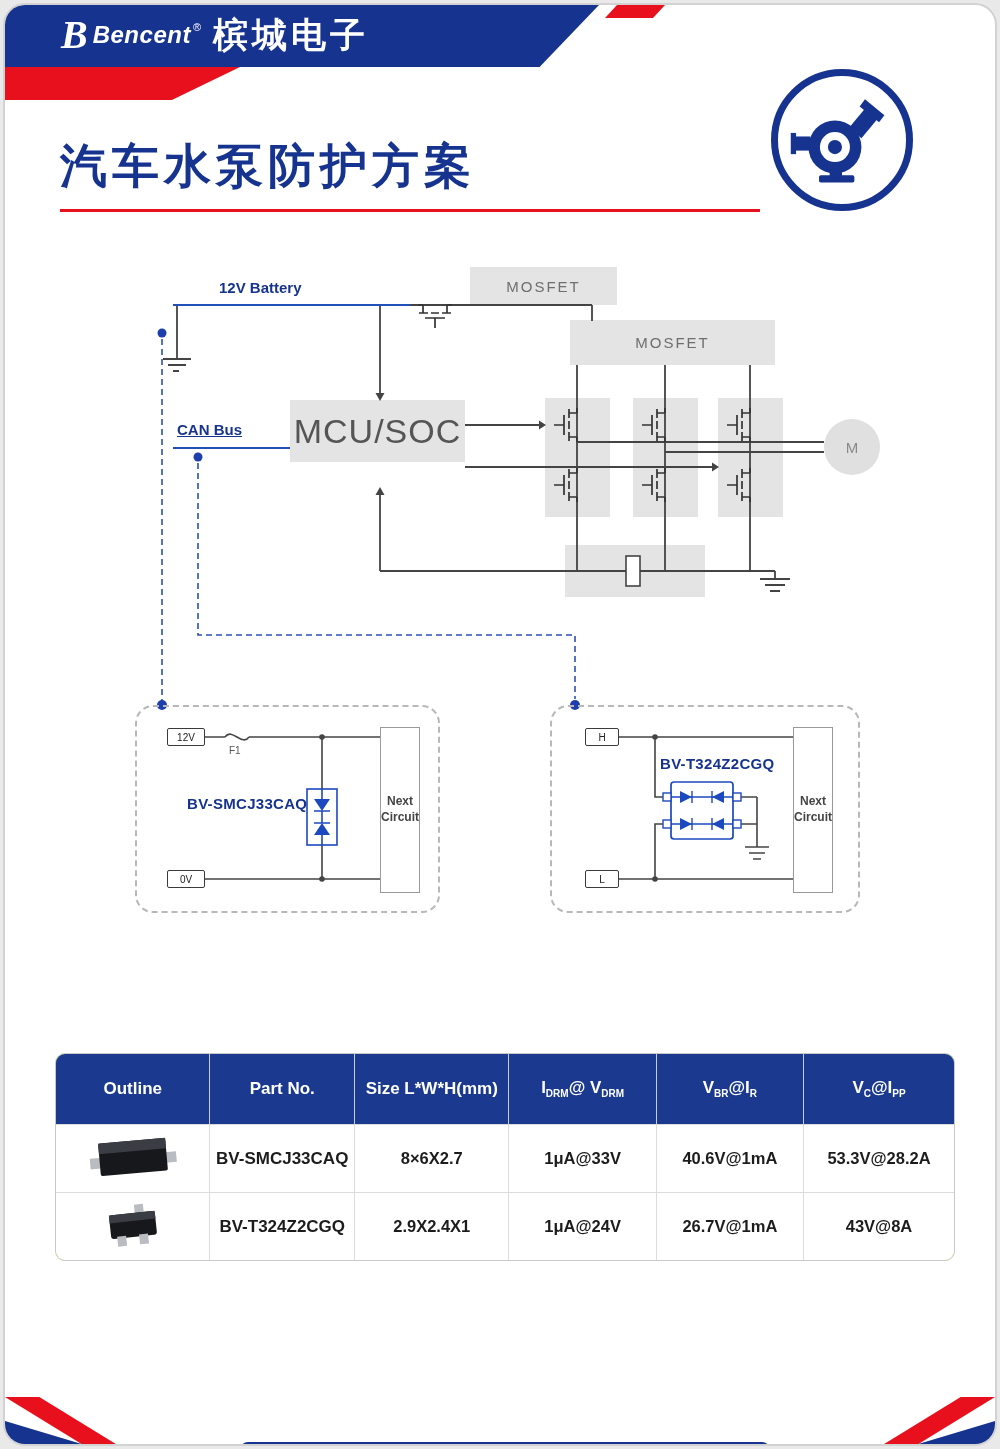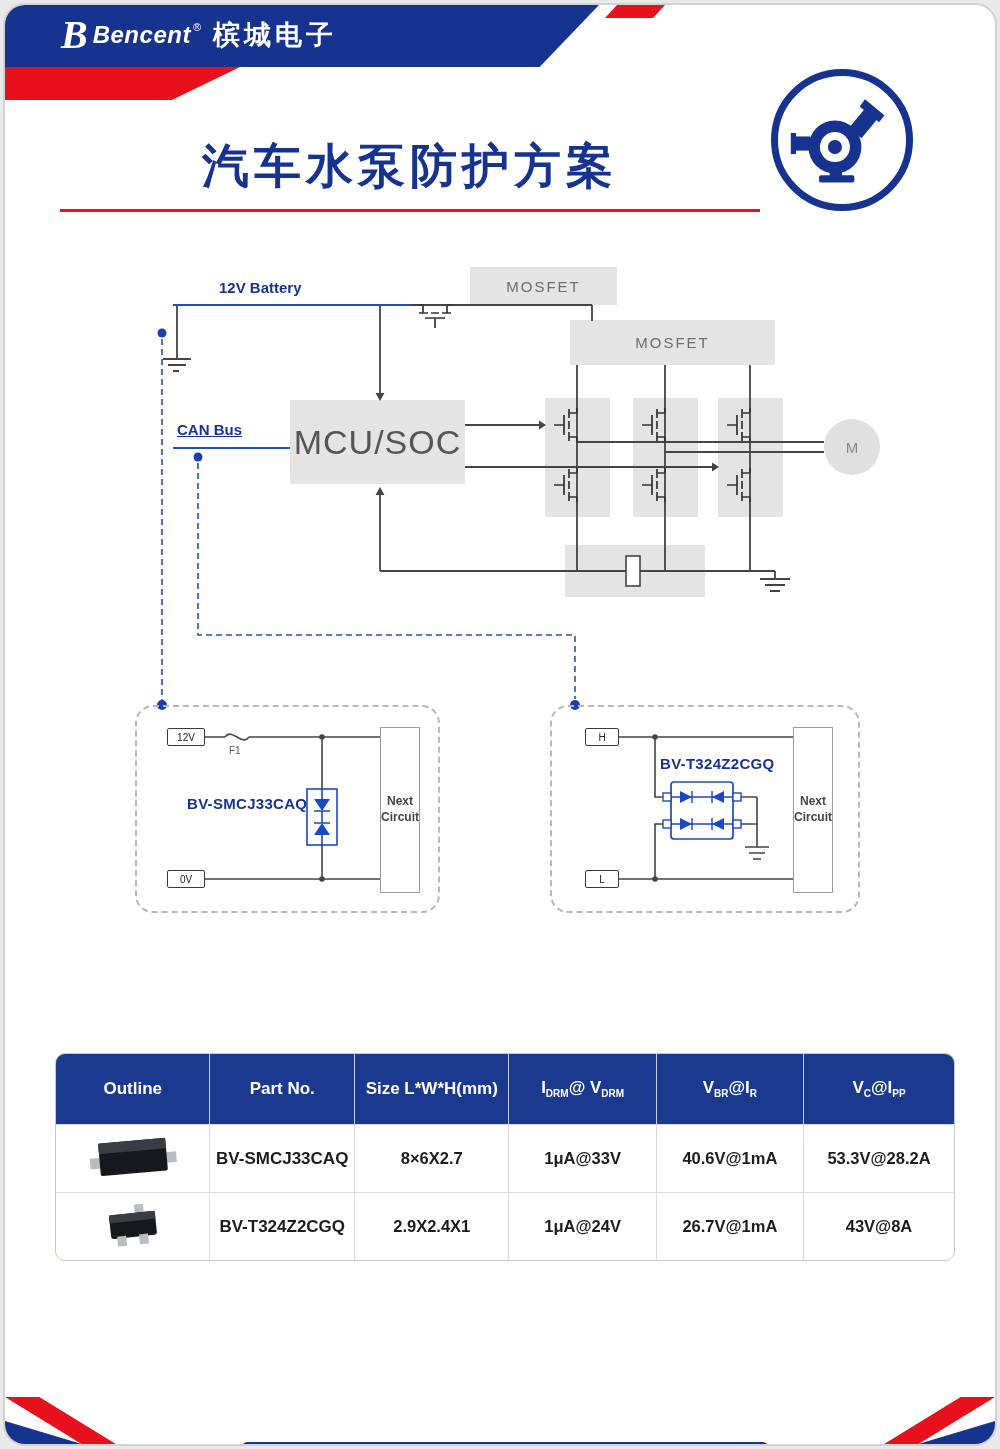--- a/index.html
+++ b/index.html
@@ -32,25 +32,25 @@
 <div class="card">
 
   <div class="abs" style="left:0;top:0;width:1000px;height:100px;">
     <div class="abs" style="left:0;top:0;width:660px;height:62px;background:#16338f;clip-path:polygon(0 0,90% 0,81% 100%,0 100%);"></div>
     <div class="abs" style="left:600px;top:0;width:60px;height:13px;background:#e8101c;clip-path:polygon(20% 0,100% 0,80% 100%,0 100%);"></div>
     <div class="abs" style="left:0;top:62px;width:235px;height:33px;background:#e8101c;clip-path:polygon(0 0,100% 0,71% 100%,0 100%);"></div>
     <div class="abs logoRow" style="left:56px;top:9px;height:42px;">
       <span style="font-family:'Liberation Serif',serif;font-style:italic;font-weight:bold;font-size:40px;line-height:1;margin-right:5px;">B</span>
       <span style="font-size:24px;font-weight:bold;font-style:italic;letter-spacing:.5px;">Bencent</span>
       <sup style="font-size:11px;margin:0 0 16px 2px;">®</sup>
-      <span style="font-size:27px;font-weight:bold;margin-left:12px;letter-spacing:4px;">槟城电子</span>
+      <span style="font-size:35px;font-weight:bold;margin-left:12px;letter-spacing:4px;">槟城电子</span>
     </div>
   </div>
 
-  <div class="abs" style="left:55px;top:130px;width:700px;text-align:center;font-size:47px;font-weight:bold;color:#16338f;letter-spacing:5px;">汽车水泵防护方案</div>
+  <div class="abs" style="left:55px;top:130px;width:700px;text-align:left;font-size:47px;font-weight:bold;color:#16338f;letter-spacing:5px;">汽车水泵防护方案</div>
   <div class="abs" style="left:55px;top:204px;width:700px;height:3px;background:#e8101c;"></div>
   <div class="abs" style="left:766px;top:64px;width:142px;height:142px;border:7px solid #16338f;border-radius:50%;background:#fff;display:flex;align-items:center;justify-content:center;">
     <svg width="106" height="106" viewBox="0 0 120 120">
       <g fill="#16338f">
         <polygon points="68,46 88,22 102,34 82,58"></polygon>
         <polygon points="86,14 108,32 102,40 80,22"></polygon>
         <rect x="6" y="56" width="18" height="16"></rect>
         <rect x="2" y="52" width="6" height="24"></rect>
         <circle cx="52" cy="68" r="30"></circle>
         <rect x="34" y="100" width="40" height="8" rx="2"></rect>
@@ -58,21 +58,21 @@
       </g>
       <circle cx="52" cy="68" r="17" fill="#fff"></circle>
       <circle cx="52" cy="68" r="8" fill="#16338f"></circle>
     </svg>
   </div>
 
   <div class="abs netlabel" style="left:176px;top:274px;margin-left:38px;">12V Battery</div>
   <div class="abs netlabel" style="left:172px;top:416px;text-decoration:underline;">CAN Bus</div>
   <div class="abs block" style="left:465px;top:262px;width:147px;height:38px;">MOSFET</div>
   <div class="abs block" style="left:565px;top:315px;width:205px;height:45px;">MOSFET</div>
-  <div class="abs block mcu" style="left:285px;top:395px;width:175px;height:84px;">MCU/SOC</div>
+  <div class="abs block mcu" style="left:285px;top:395px;width:175px;height:62px;">MCU/SOC</div>
   <div class="abs motor" style="left:819px;top:414px;">M</div>
 
   <svg class="abs" style="left:0;top:240px;" width="1000" height="680" viewBox="0 0 1000 680" fill="none">
     <defs>
       <g id="mosN" stroke="#333" stroke-width="1.7" fill="none">
         <path d="M-3,-16 V-7 M-3,-4 V4 M-3,7 V16"></path>
         <path d="M-8,-10 V10 M-18,0 H-8"></path>
         <path d="M-3,-12 H5 M5,-17 V-12 M-3,12 H5 M5,12 V17"></path>
       </g>
     </defs>

